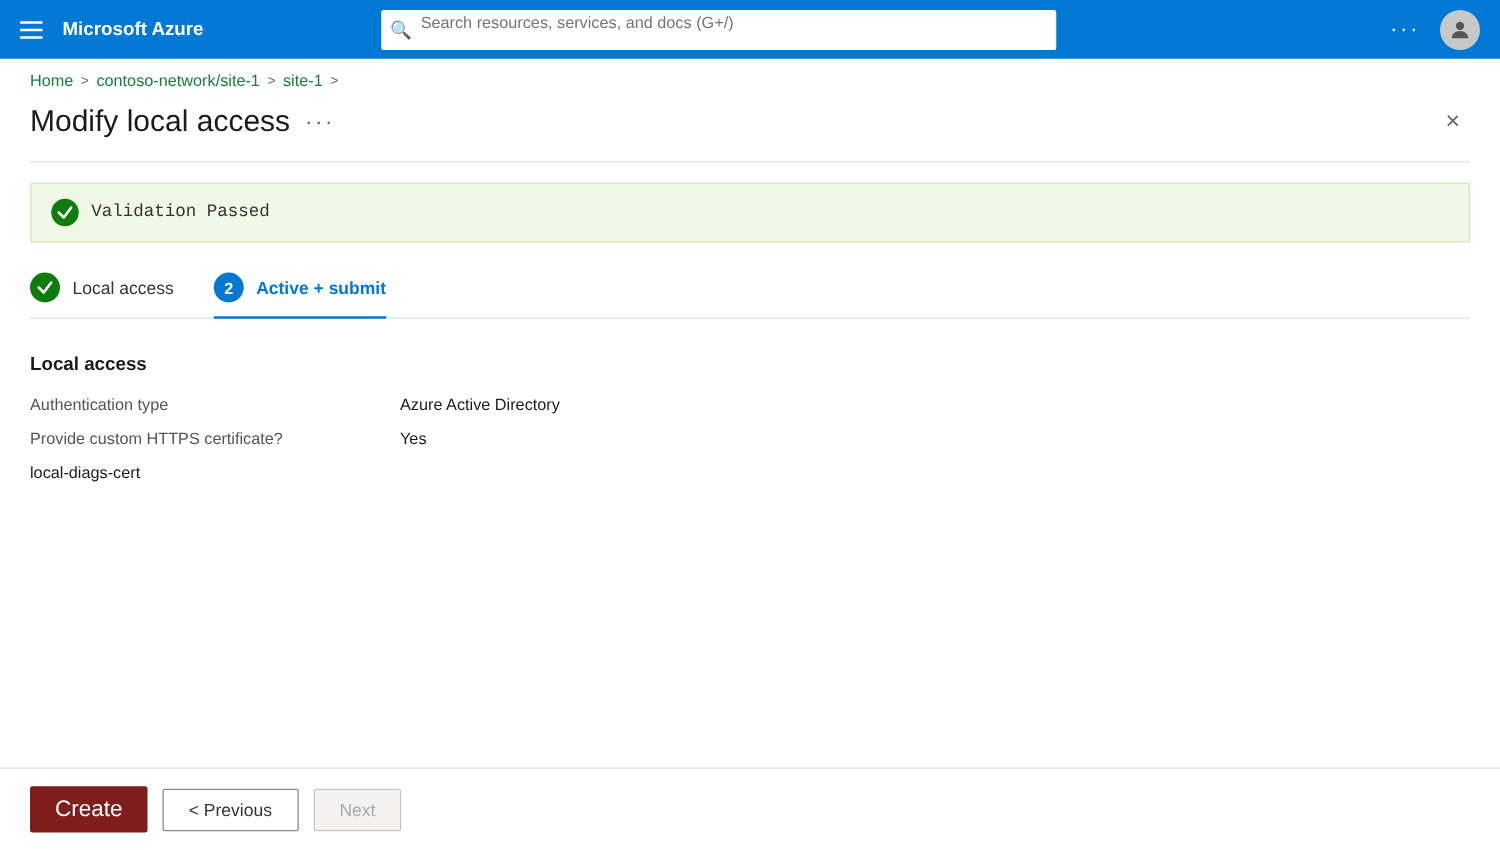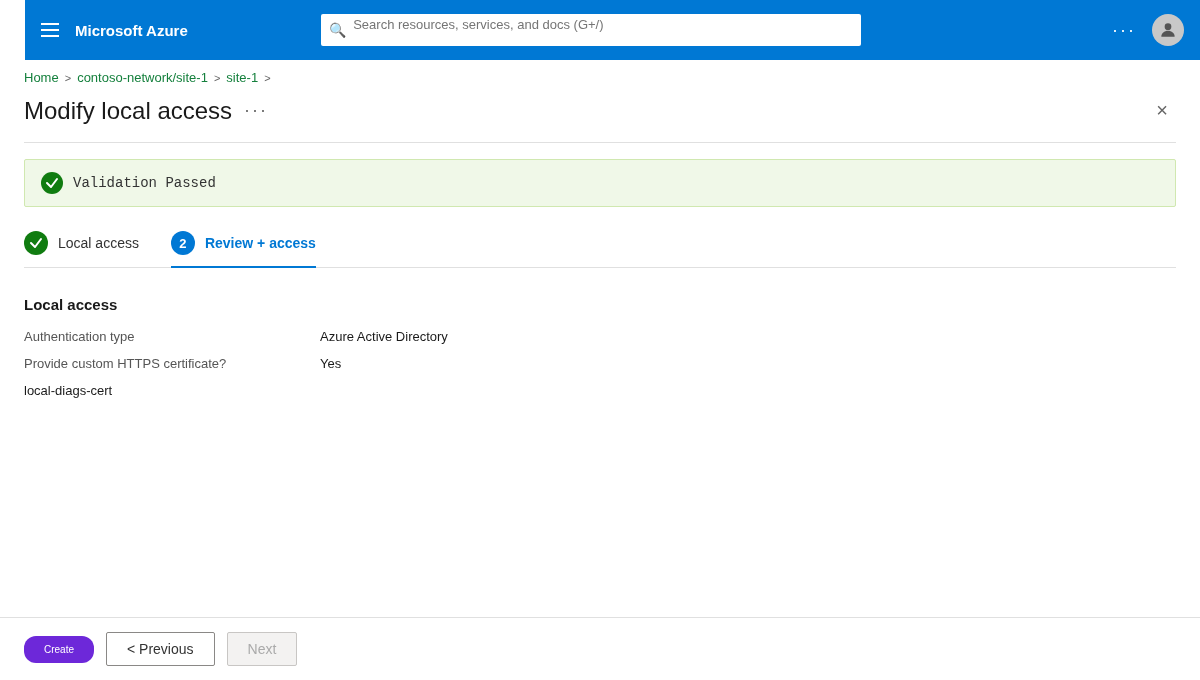--- a/index.html
+++ b/index.html
@@ -1,27 +1,26 @@
 <!DOCTYPE html>
 <html><head>
   <meta charset="utf-8">
   <style>
     * { box-sizing: border-box; margin: 0; padding: 0; }
     body { font-family: 'Segoe UI', Arial, sans-serif; font-size: 14px; color: #333; background: #fff; width: 1200px; height: 680px; overflow: hidden; display: flex; flex-direction: column; }
 
     
     .topbar {
       background: #0078d4;
-      height: 60px;
+      height: 47px;
       display: flex;
       align-items: center;
       padding: 0 16px;
       gap: 16px;
       flex-shrink: 0;
-      margin-left: 25px;
     }
     .topbar-hamburger {
       color: #fff;
       font-size: 18px;
       cursor: pointer;
       display: flex;
       flex-direction: column;
       gap: 4px;
     }
     .topbar-hamburger span {
@@ -257,27 +256,27 @@
     .footer {
       border-top: 1px solid #e0e0e0;
       padding: 14px 24px;
       display: flex;
       align-items: center;
       gap: 12px;
       background: #fff;
       flex-shrink: 0;
     }
     .btn-create {
-      background: #6d28d9;
+      background: #7f1d1d;
       color: #fff;
       border: none;
       padding: 8px 20px;
-      font-size: 10px;
-      cursor: pointer;
-      border-radius: 12px;
+      font-size: 18px;
+      cursor: pointer;
+      border-radius: 2px;
     }
     .btn-previous {
       background: #fff;
       color: #333;
       border: 1px solid #8a8886;
       padding: 8px 20px;
       font-size: 14px;
       cursor: pointer;
       border-radius: 2px;
     }
@@ -348,21 +347,21 @@
     <div class="step">
       <div class="step-circle completed">
         <svg viewBox="0 0 14 14" width="14" height="14" fill="none">
           <polyline points="2,7 6,11 12,3" stroke="#fff" stroke-width="2" stroke-linecap="round" stroke-linejoin="round"></polyline>
         </svg>
       </div>
       <span class="step-label">Local access</span>
     </div>
     <div class="step active">
       <div class="step-circle current">2</div>
-      <span class="step-label">Review + access</span>
+      <span class="step-label">Active + submit</span>
     </div>
   </div>
 
   <div class="section-title">Local access</div>
   <div class="field-table">
 
     <span class="field-label">Authentication type</span>
     <span class="field-value">Azure Active Directory</span>
 
     <span class="field-label">Provide custom HTTPS certificate?</span>

